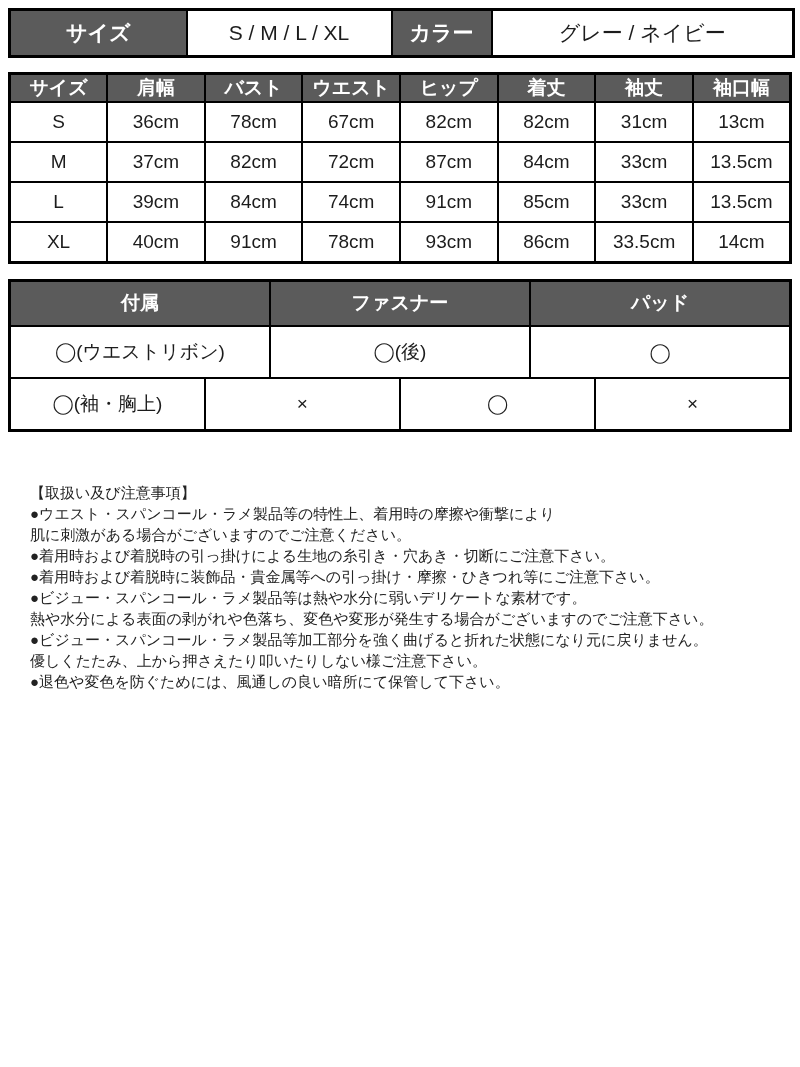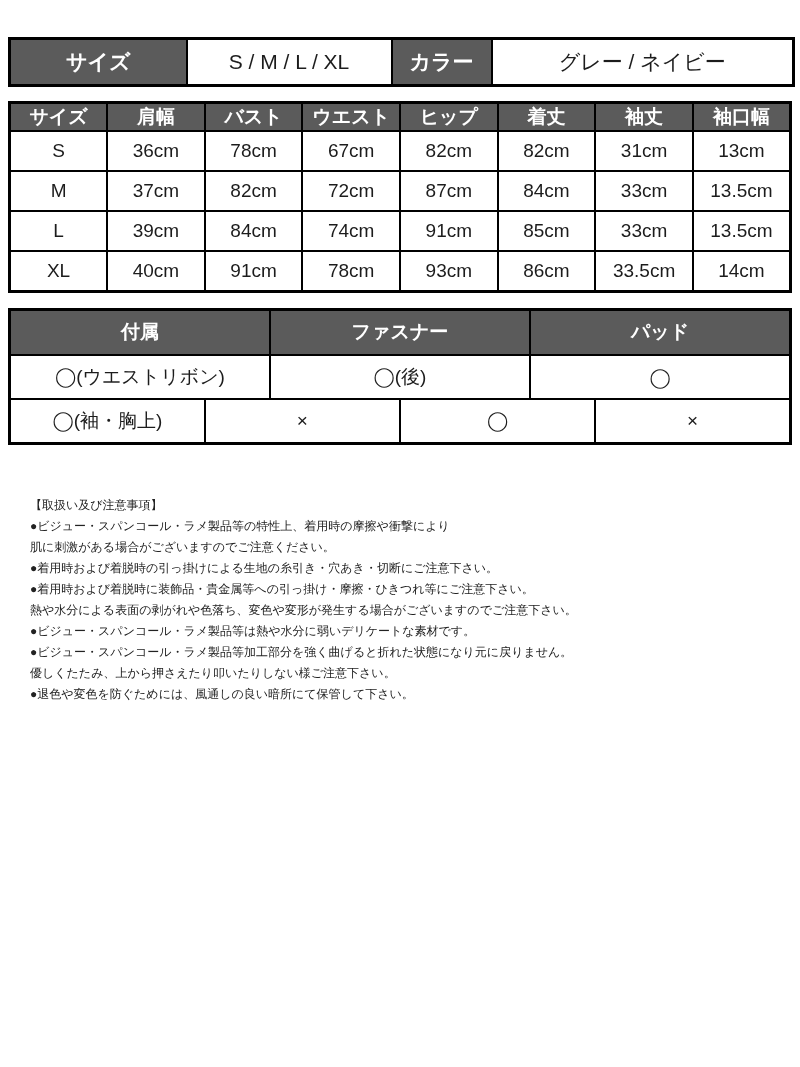--- a/index.html
+++ b/index.html
@@ -4,21 +4,21 @@
 <style>
   * { box-sizing: border-box; }
   html, body { margin: 0; padding: 0; }
   body {
     width: 800px; height: 1067px;
     background: #ffffff;
     font-family: "Liberation Sans", "DejaVu Sans", sans-serif;
     color: #1c1c1c;
     overflow: hidden;
   }
-  .page { padding: 8px; margin-top: 29px; }
+  .page { padding: 8px; }
 
   table {
     border-collapse: collapse;
     width: 784px;
     table-layout: fixed;
   }
   th, td {
     border: 2px solid #000;
     text-align: center;
     vertical-align: middle;
@@ -37,28 +37,28 @@
   .t-summary th, .t-summary td { height: 47px; font-size: 21px; }
 
   
   .t-size { margin-top: 14px; }
   .t-size th { height: 28px; font-size: 19px; }
   .t-size td { height: 40px; font-size: 19px; }
 
   
   .t-feat { margin-top: 15px; }
   .t-feat th { height: 46px; font-size: 19px; }
-  .t-feat td { height: 44px; font-size: 19px; }
+  .t-feat td { height: 52px; font-size: 19px; }
 
   
   .notes {
     margin-top: 50px;
     padding-left: 22px;
     padding-right: 10px;
-    font-size: 12px;
+    font-size: 15px;
     line-height: 21px;
     color: #222222;
   }
   .notes p { margin: 0; }
 </style>
 </head>
 <body>
 
 <div class="page">
 
@@ -150,24 +150,24 @@
       <td colspan="3">◯(袖・胸上)</td>
       <td colspan="3">×</td>
       <td colspan="3">◯</td>
       <td colspan="3">×</td>
     </tr>
   </tbody>
     </table>
 
   <div class="notes">
     <p>【取扱い及び注意事項】</p>
-    <p>●ビジュー・スパンコール・ラメ製品等の特性上、着用時の摩擦や衝撃により</p>
+    <p>●ウエスト・スパンコール・ラメ製品等の特性上、着用時の摩擦や衝撃により</p>
     <p>肌に刺激がある場合がございますのでご注意ください。</p>
     <p>●着用時および着脱時の引っ掛けによる生地の糸引き・穴あき・切断にご注意下さい。</p>
     <p>●着用時および着脱時に装飾品・貴金属等への引っ掛け・摩擦・ひきつれ等にご注意下さい。</p>
+    <p>●ビジュー・スパンコール・ラメ製品等は熱や水分に弱いデリケートな素材です。</p>
     <p>熱や水分による表面の剥がれや色落ち、変色や変形が発生する場合がございますのでご注意下さい。</p>
-    <p>●ビジュー・スパンコール・ラメ製品等は熱や水分に弱いデリケートな素材です。</p>
     <p>●ビジュー・スパンコール・ラメ製品等加工部分を強く曲げると折れた状態になり元に戻りません。</p>
     <p>優しくたたみ、上から押さえたり叩いたりしない様ご注意下さい。</p>
     <p>●退色や変色を防ぐためには、風通しの良い暗所にて保管して下さい。</p>
   </div>
 
 </div>
 
 </body></html>

